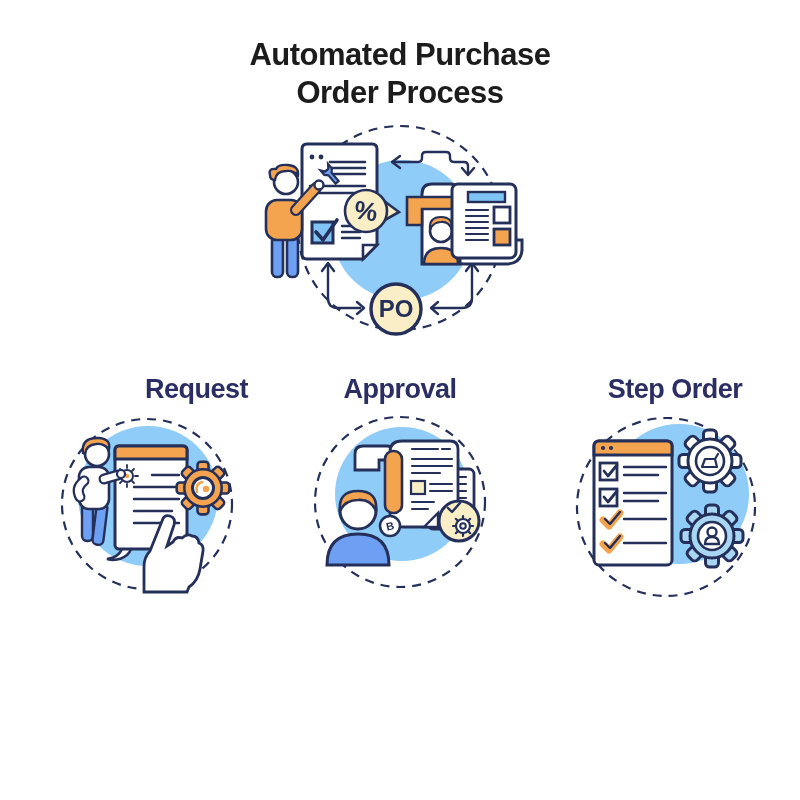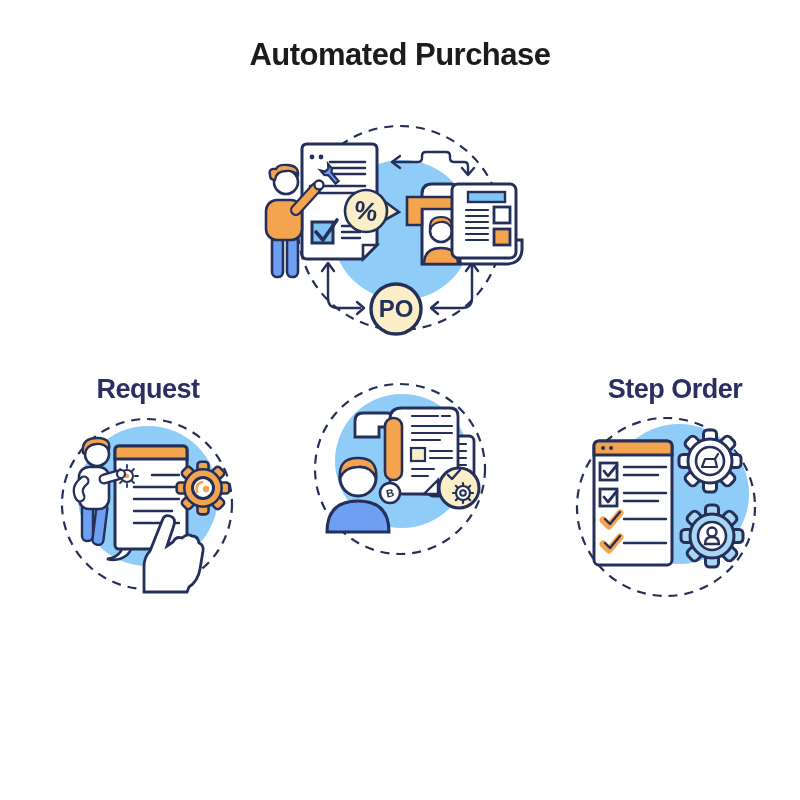--- a/index.html
+++ b/index.html
@@ -2,21 +2,21 @@
 <html style="--title-text: #1c1c1c; --label-text: #2b2e63; --ink: #25305a; --sky: #8fccf7; --orange: #f4a44f; --cornflower: #6d9ff2; --light-blue: #7fc4f4; --cream: #f9eec6; --gear-blue: #a9d6f2;"><head>
 <meta charset="utf-8">
 <style>
   html,body{margin:0;padding:0;background:#fff;}
   .canvas{position:relative;width:800px;height:800px;background:#ffffff;overflow:hidden;
           font-family:"Liberation Sans",sans-serif;}
   .title{position:absolute;top:36px;left:0;right:0;margin:0;text-align:center;
          font-weight:bold;font-size:31px;line-height:1.22;letter-spacing:-0.5px;
          color:var(--title-text,#1c1c1c);}
   .step{position:absolute;top:374px;width:200px;text-align:center;}
-  #step-request{left:48px;}
+  #step-request{left:48px;text-align:right;}
   #step-approval{left:300px;}
   #step-order{left:570px;width:210px;}
   .step-label{font-weight:bold;font-size:27px;letter-spacing:-0.5px;
               color:var(--label-text,#2b2e63);margin:0 0 2px 0;}
   .center-illo{position:absolute;left:250px;top:112px;width:300px;height:230px;}
   svg{display:block;margin:0 auto;}
 
   
   .dash{fill:none;stroke:var(--ink,#25305a);stroke-dasharray:9 7;}
   .sky{fill:var(--sky,#8fccf7);stroke:none;}
@@ -30,21 +30,21 @@
   .oln{fill:none;stroke:var(--orange,#f4a44f);stroke-linecap:round;stroke-linejoin:round;}
   .inkfill{fill:var(--ink,#25305a);stroke:none;}
   .ofill{fill:var(--orange,#f4a44f);stroke:none;}
   text.badge{fill:var(--ink,#25305a);font-weight:bold;font-family:"Liberation Sans",sans-serif;}
 </style>
 </head>
 <body>
 
 <div class="canvas">
 
-  <h1 class="title"><span>Automated Purchase</span><br></h1>
+  <h1 class="title"><span>Automated Purchase</span><br><span>Order Process</span></h1>
 
   <div class="center-illo">
     <svg width="300" height="230" viewBox="0 0 300 230">
       <circle class="dash" cx="150" cy="116" r="102" stroke-width="2.2"></circle>
       <circle class="sky" cx="152" cy="118" r="70"></circle>
 
       <g>
         <path class="ln" stroke-width="2.4" d="M143 50 H168 Q172 50 172 46 V44 Q172 40 176 40 H196 Q200 40 200 44 V46 Q200 50 204 50 H214 Q218 50 218 54 V60"></path>
         <path class="ln" stroke-width="2.4" d="M150 44 L142 50 L150 56"></path>
         <path class="ln" stroke-width="2.4" d="M212 56 L218 63 L224 56"></path>
@@ -162,20 +162,21 @@
         <circle class="w" cx="155" cy="81" r="10.5" stroke-width="3"></circle>
         <path class="oln" stroke-width="2.6" d="M149 85 Q147 77 154 75"></path>
         <circle class="ofill" cx="158" cy="82" r="3.2"></circle>
       </g>
 
       <path class="w" stroke-width="2.8" d="M96 185 V160 Q96 150 102 144 L114 114 Q116 107 122 109 Q128 111 126 118 L119 139 L125 135 Q128 129 134 131 Q139 126 144 129 Q150 129 151 136 Q156 138 155 144 L152 162 Q150 174 141 180 L139 185 Z"></path>
     </svg>
   </section>
 
   <section class="step" id="step-approval">
+    <div class="step-label">Approval</div>
     <svg width="200" height="210" viewBox="0 0 200 210">
       <circle class="dash" cx="100" cy="95" r="85" stroke-width="2.2"></circle>
       <circle class="sky" cx="102" cy="87" r="67"></circle>
 
       <path class="w" stroke-width="2.8" d="M55 63 V47 Q55 39 63 39 H87 Q95 39 95 47 V53 H79 V63 Z"></path>
 
       <g>
         <rect class="w" x="128" y="62" width="46" height="60" rx="5" stroke-width="2.8"></rect>
         <path class="ln" stroke-width="2.2" d="M146 70 H166 M146 77 H166 M146 84 H166 M146 91 H166"></path>
       </g>

